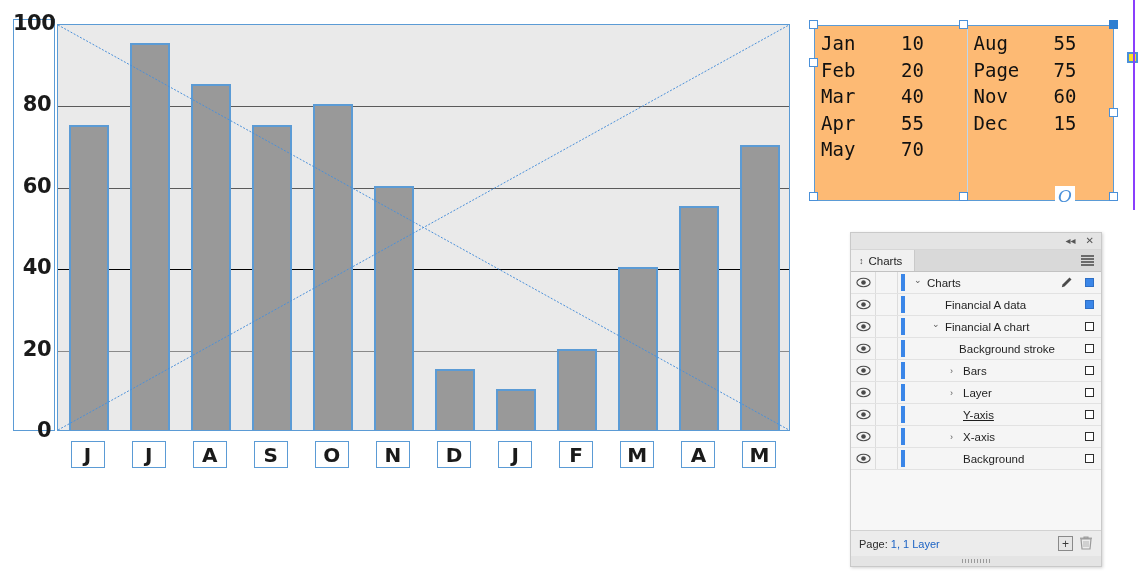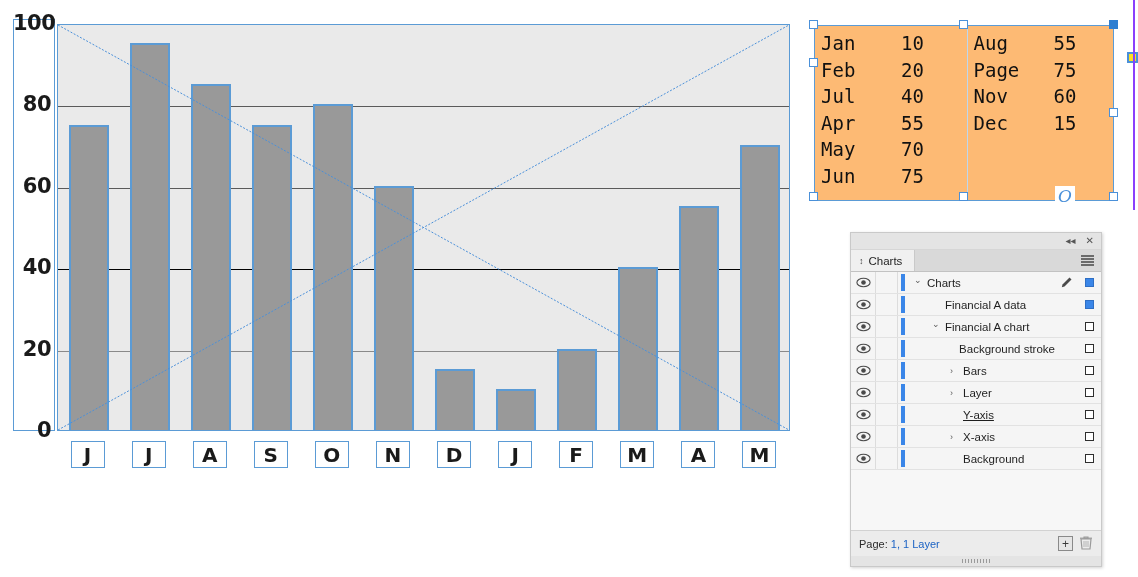--- a/index.html
+++ b/index.html
@@ -218,24 +218,23 @@
           <span>M</span>
         </div>
       </div>
   </div>
 
   <div id="data-frame">
     <div class="frame-cols">
       <div class="frame-col" id="col1">
           <div class="drow"><span>Jan</span><span>    </span><span>10</span></div>
           <div class="drow"><span>Feb</span><span>    </span><span>20</span></div>
-          <div class="drow"><span>Jul</span><span>    </span><span>40</span></div>
+          <div class="drow"><span>Mar</span><span>    </span><span>40</span></div>
           <div class="drow"><span>Apr</span><span>    </span><span>55</span></div>
           <div class="drow"><span>May</span><span>    </span><span>70</span></div>
-          <div class="drow"><span>Jun</span><span>    </span><span>75</span></div>
         </div>
       <div class="frame-col" id="col2">
           <div class="drow"><span>Aug</span><span>    </span><span>55</span></div>
           <div class="drow"><span>Page</span><span>   </span><span>75</span></div>
           <div class="drow"><span>Nov</span><span>    </span><span>60</span></div>
           <div class="drow"><span>Dec</span><span>    </span><span>15</span></div>
         </div>
     </div>
   </div>
 

